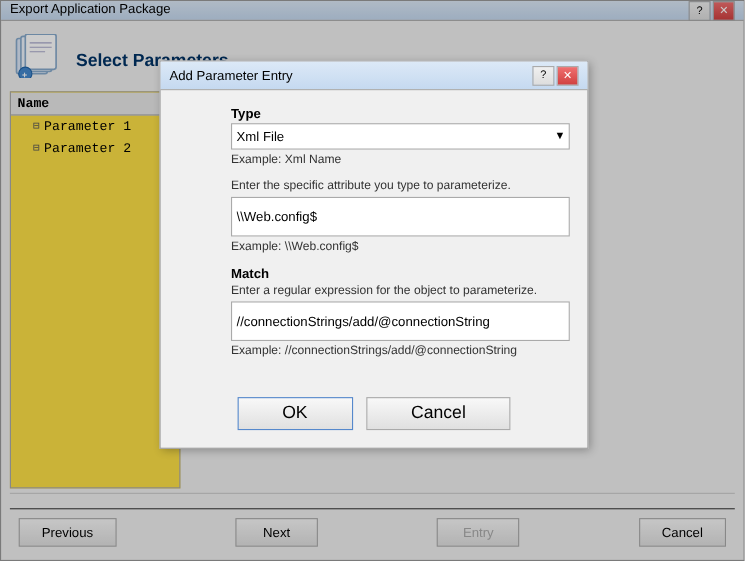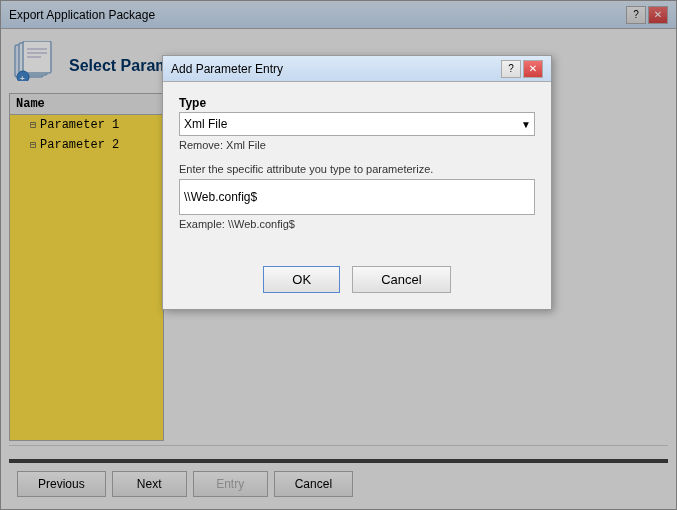--- a/index.html
+++ b/index.html
@@ -17,23 +17,23 @@
       width: 677px;
       height: 510px;
       background: #f0f0f0;
       border: 1px solid #999;
       display: flex;
       flex-direction: column;
     }
 
     .outer-titlebar {
       background: linear-gradient(to bottom, #dce9f7, #c5d9f0);
-      height: 28px;
-      display: flex;
-      align-items: center;
+      height: 18px;
+      display: flex;
+      align-items: flex-start;
       padding: 0 8px;
       border-bottom: 1px solid #aaa;
     }
 
     .outer-titlebar-text {
       flex: 1;
       font-size: 12px;
       color: #000;
     }
 
@@ -153,24 +153,24 @@
       background: #f0f0f0;
       border-top: 1px solid #ccc;
       margin-top: 4px;
       display: flex;
       align-items: center;
     }
 
     
     .bottom-bar {
       display: flex;
-      justify-content: flex-start;
+      justify-content: space-between;
       gap: 6px;
       padding: 8px 8px 4px;
-      border-top: 4px solid #404040;
+      border-top: 1px solid #404040;
       margin-top: 0;
     }
 
     .bottom-bar button {
       padding: 5px 20px;
       background: linear-gradient(to bottom, #f8f8f8, #e0e0e0);
       border: 1px solid #aaa;
       cursor: pointer;
       font-size: 12px;
       min-width: 75px;
@@ -189,21 +189,21 @@
     }
 
     
     .modal {
       background: #f0f0f0;
       border: 1px solid #999;
       width: 390px;
       box-shadow: 2px 2px 8px rgba(0,0,0,0.3);
       position: absolute;
       top: 55px;
-      left: 162px;
+      left: 145px;
     }
 
     .modal-titlebar {
       background: linear-gradient(to bottom, #dce9f7, #c5d9f0);
       height: 26px;
       display: flex;
       align-items: center;
       padding: 0 8px;
       border-bottom: 1px solid #aaa;
     }
@@ -227,20 +227,21 @@
       margin-left: 2px;
     }
 
     .modal-titlebar-btn.close {
       background: linear-gradient(to bottom, #f07070, #d04040);
       color: white;
     }
 
     .modal-body {
       padding: 14px 16px;
+      margin-left: 48px;
     }
 
     .form-section {
       margin-bottom: 12px;
     }
 
     .form-label {
       font-weight: bold;
       font-size: 12px;
       margin-bottom: 2px;
@@ -277,25 +278,25 @@
     }
 
     .modal-footer {
       display: flex;
       justify-content: center;
       gap: 12px;
       padding: 10px 16px 16px;
     }
 
     .modal-footer button {
-      padding: 5px 28px;
+      padding: 5px 40px;
       background: linear-gradient(to bottom, #f8f8f8, #e0e0e0);
       border: 1px solid #aaa;
       cursor: pointer;
-      font-size: 13px;
+      font-size: 16px;
       min-width: 75px;
     }
     .modal-footer button.ok-btn {
       border: 1px solid #5588cc;
     }
 
     .select-wrapper {
       position: relative;
     }
 
@@ -399,29 +400,35 @@
         <div class="form-section">
           <div class="form-label">Type</div>
           <div class="select-wrapper">
             <select class="form-select">
               <option>Xml File</option>
               <option>Connection String</option>
               <option>Registry</option>
             </select>
             <span class="select-arrow">▼</span>
           </div>
-          <div class="form-example">Remove: Xml File</div>
+          <div class="form-example">Example: Xml Name</div>
         </div>
 
         <div class="form-section">
           <div class="form-desc">Enter the specific attribute you type to parameterize.</div>
           <input type="text" class="form-input" value="\\Web.config$" style="">
           <div class="form-example">Example: \\Web.config$</div>
         </div>
 
+        <div class="form-section">
+          <div class="form-label">Match</div>
+          <div class="form-desc">Enter a regular expression for the object to parameterize.</div>
+          <input type="text" class="form-input" value="//connectionStrings/add/@connectionString" style="">
+          <div class="form-example">Example: //connectionStrings/add/@connectionString</div>
+        </div>
 
       </div>
 
       <div class="modal-footer">
         <button class="ok-btn">OK</button>
         <button>Cancel</button>
       </div>
     </div>
   </div>
 </div>

